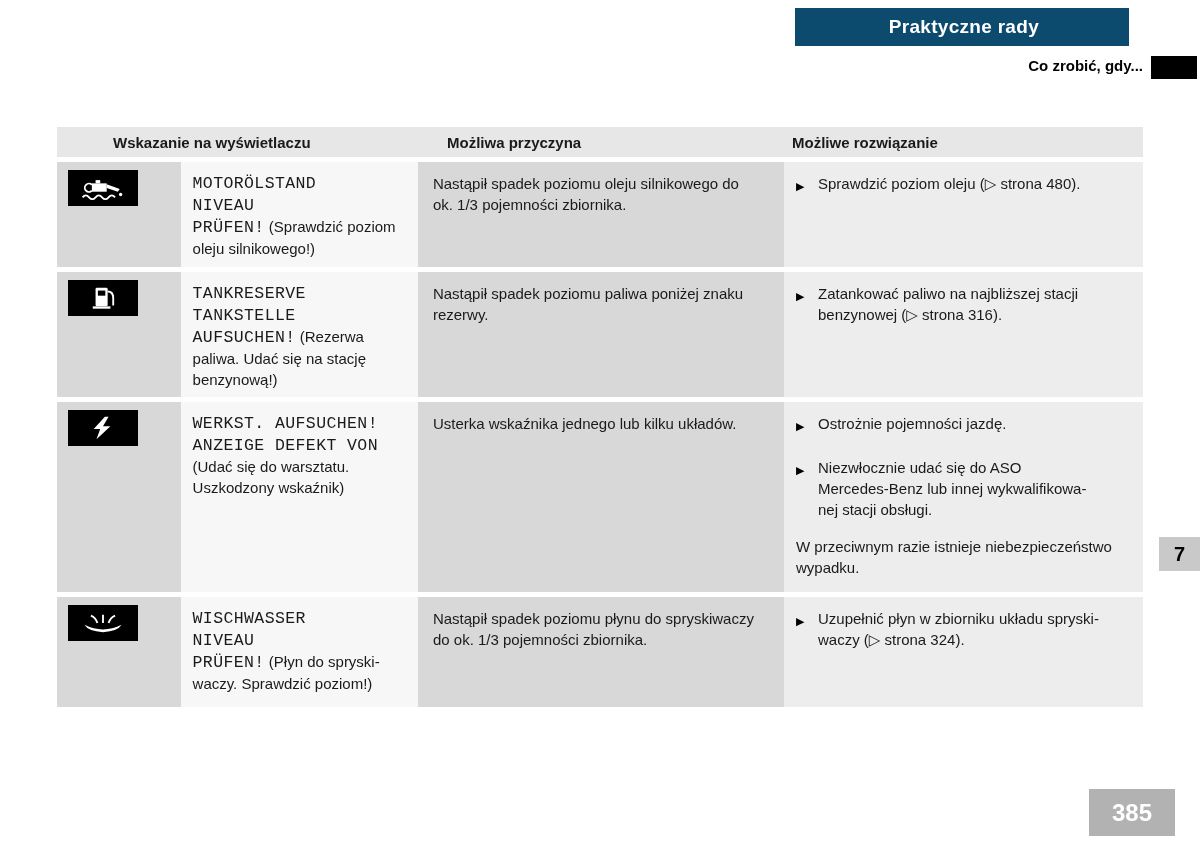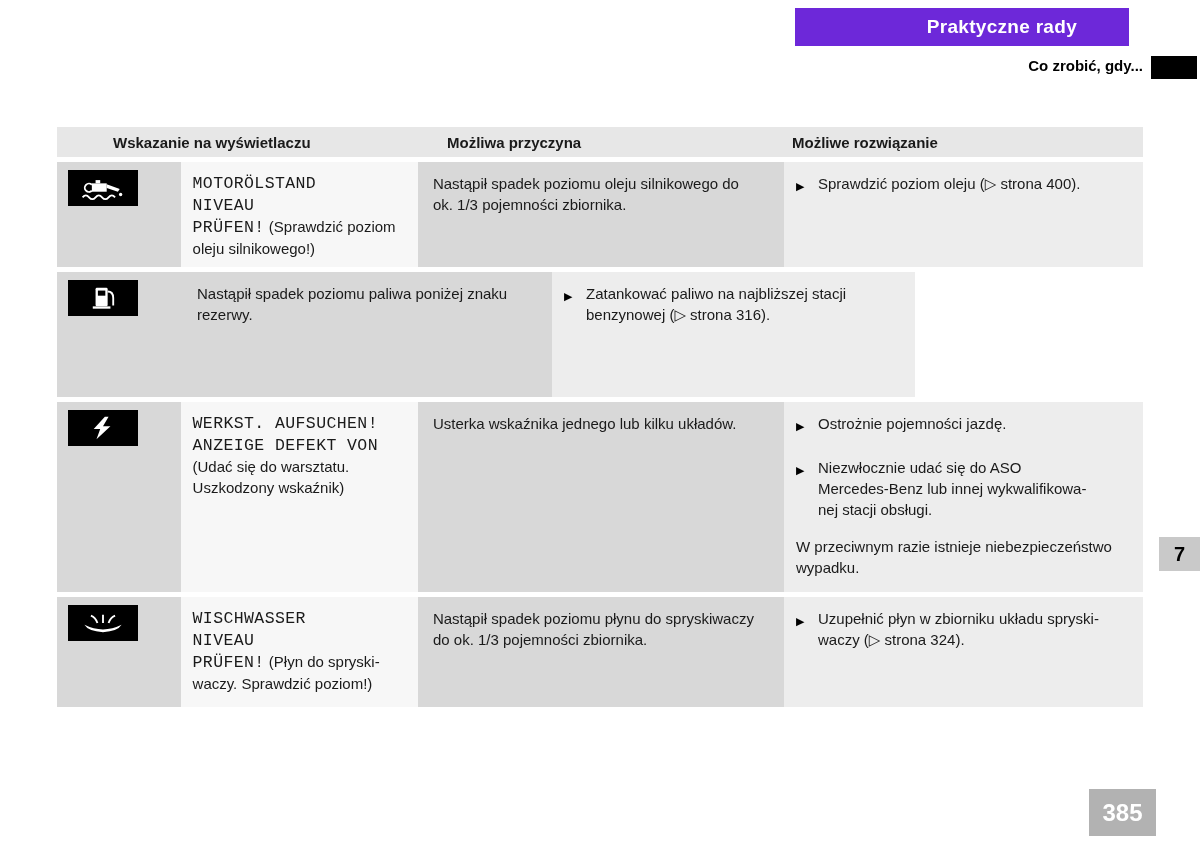--- a/index.html
+++ b/index.html
@@ -5,42 +5,42 @@
   html,body { margin:0; padding:0; }
   body {
     width:1200px; height:847px; position:relative;
     background:#ffffff; overflow:hidden;
     font-family:"Liberation Sans", sans-serif;
     color:#1a1a1a;
   }
   
   .header-bar {
     position:absolute; left:795px; top:8px; width:334px; height:38px;
-    background:#6d28d9; color:#ffffff;
+    background:#0c4a6e; color:#ffffff;
     display:flex; align-items:center; justify-content:flex-end;
-    padding-right:52px; box-sizing:border-box;
+    padding-right:90px; box-sizing:border-box;
     font-size:19px; font-weight:bold; letter-spacing:0.3px;
   }
   .subheader {
     position:absolute; top:57px; right:57px;
     font-size:15px; font-weight:bold; color:#000;
   }
   .subheader-square {
     position:absolute; top:56px; right:3px; width:46px; height:23px;
     background:#000;
   }
   
   .chapter-tab {
     position:absolute; top:537px; right:0; width:41px; height:34px;
     background:#c9c9c9; color:#000;
     display:flex; align-items:center; justify-content:center;
     font-size:20px; font-weight:bold;
   }
   .page-number {
-    position:absolute; top:789px; left:1089px; width:67px; height:47px;
+    position:absolute; top:789px; left:1089px; width:86px; height:47px;
     background:#b2b2b2; color:#ffffff;
     display:flex; align-items:center; justify-content:center;
     font-size:24px; font-weight:bold;
   }
   
   .table { position:absolute; left:57px; top:127px; width:1086px; }
   .thead {
     display:flex; height:30px; background:#e7e7e7;
     font-weight:bold; font-size:15px; align-items:center;
   }
@@ -111,36 +111,41 @@
       </div>
       <div class="cell c-display"><span class="mono">MOTORÖLSTAND
 NIVEAU
 PRÜFEN!</span><span class="dnote"> (Sprawdzić poziom
 oleju silnikowego!)</span></div>
       <div class="cell c-cause"><span class="pre">Nastąpił spadek poziomu oleju silnikowego do
 ok. 1/3 pojemności zbiornika.</span></div>
       <div class="cell c-sol">
         <div class="bullet">
           <span class="bmark">▶</span>
-          <span class="btext pre">Sprawdzić poziom oleju (▷ strona 400).</span>
+          <span class="btext pre">Sprawdzić poziom oleju (▷ strona 480).</span>
         </div>
       </div>
     </div>
 
     <div class="trow" style="height:125px">
       <div class="cell c-icon">
         <div class="ind">
           <svg width="52" height="26" viewBox="0 0 56 28" aria-hidden="true">
             <rect x="20" y="3" width="13" height="20" rx="1.5" fill="#fff"></rect>
             <rect x="22.5" y="6" width="8" height="5.5" fill="#000"></rect>
             <rect x="17" y="23" width="19" height="2.5" fill="#fff"></rect>
             <path d="M33 7 q6 0 6 7 v8" stroke="#fff" stroke-width="2" fill="none"></path>
           </svg>
         </div>
       </div>
+      <div class="cell c-display"><span class="mono">TANKRESERVE
+TANKSTELLE
+AUFSUCHEN!</span><span class="dnote"> (Rezerwa
+paliwa. Udać się na stację
+benzynową!)</span></div>
       <div class="cell c-cause"><span class="pre">Nastąpił spadek poziomu paliwa poniżej znaku
 rezerwy.</span></div>
       <div class="cell c-sol">
         <div class="bullet">
           <span class="bmark">▶</span>
           <span class="btext pre">Zatankować paliwo na najbliższej stacji
 benzynowej (▷ strona 316).</span>
         </div>
       </div>
     </div>

